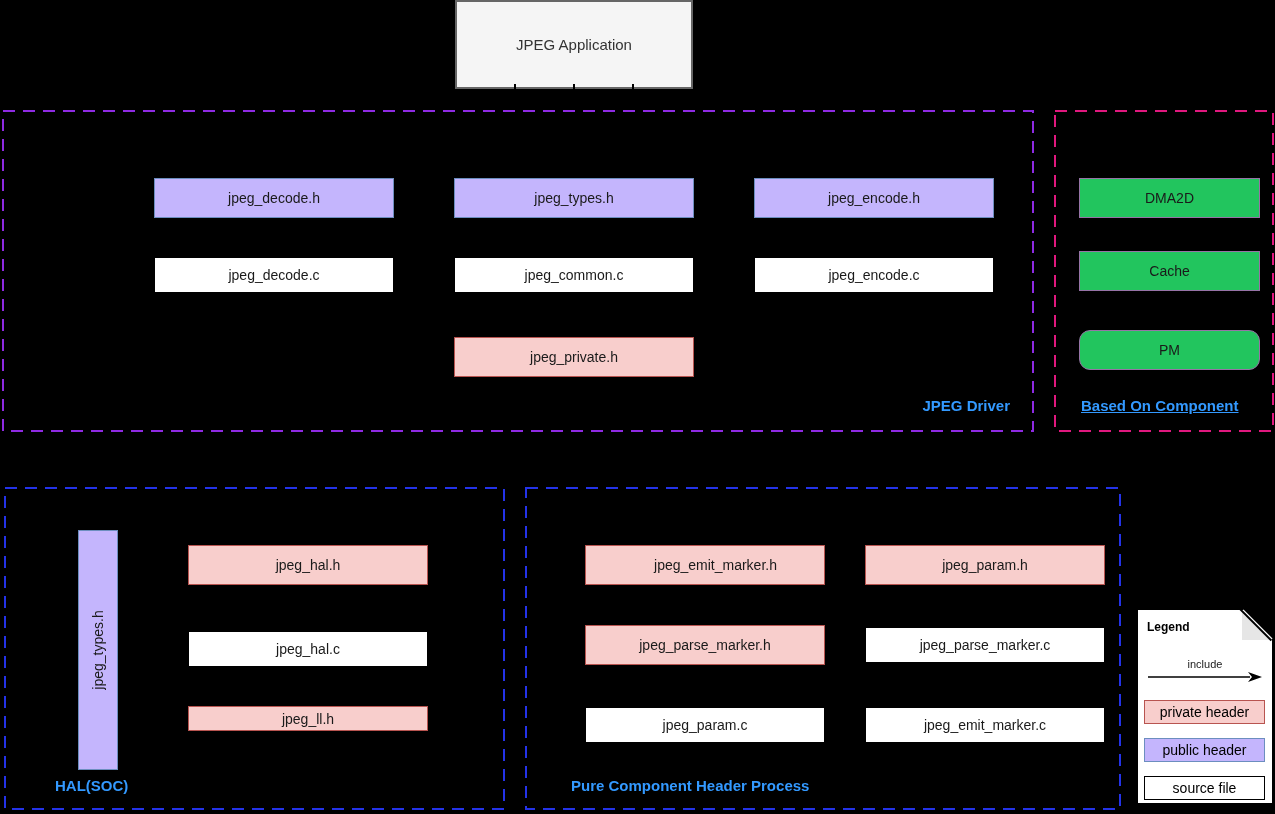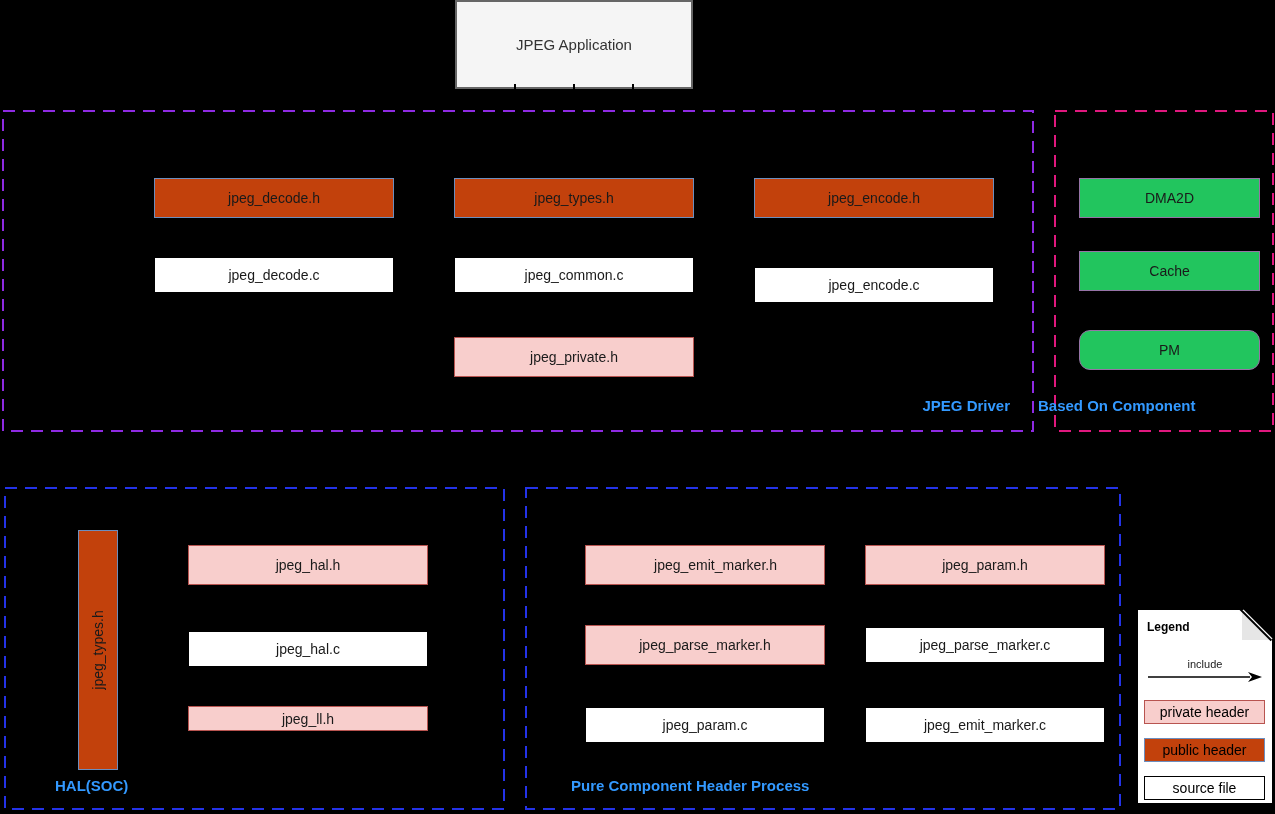--- a/index.html
+++ b/index.html
@@ -5,21 +5,21 @@
   html,body{margin:0;padding:0;background:#000;}
   body{
     position:relative;width:1275px;height:814px;overflow:hidden;
     font-family:"Liberation Sans","DejaVu Sans",sans-serif;
     -webkit-font-smoothing:antialiased;
   }
   .node{
     position:absolute;display:flex;align-items:center;justify-content:center;
     font-size:14px;color:#1a1a1a;box-sizing:border-box;white-space:nowrap;
   }
-  .pub{background:#c2410c;border:1.5px solid #6c8ebf;}
+  .pub{background:#c4b5fd;border:1.5px solid #6c8ebf;}
   .priv{background:#f8cecc;border:1.5px solid #b85450;}
   .src{background:#ffffff;border:1px solid #000;}
   .comp{background:#22c55e;border:1.5px solid #9673a6;}
   .appbox{background:#f5f5f5;border:2px solid #666;font-size:15px;color:#333;}
   .stub{position:absolute;width:2px;height:8px;background:#000;}
   .clabel{
     position:absolute;font-size:15px;font-weight:bold;color:#3399ff;white-space:nowrap;
   }
   .vtext{transform:rotate(-90deg);white-space:nowrap;}
   svg.overlay{position:absolute;left:0;top:0;pointer-events:none;}
@@ -73,40 +73,40 @@
 <div class="node pub" style="left:754px;top:178px;width:240px;height:40px;">
   <span>jpeg_encode.h</span>
 </div>
 
 <div class="node src" style="left:154px;top:257px;width:240px;height:36px;">
   <span>jpeg_decode.c</span>
 </div>
 <div class="node src" style="left:454px;top:257px;width:240px;height:36px;">
   <span>jpeg_common.c</span>
 </div>
-<div class="node src" style="left:754px;top:267px;width:240px;height:36px;text-align:center;">
+<div class="node src" style="left:754px;top:257px;width:240px;height:36px;text-align:center;">
   <span>jpeg_encode.c</span>
 </div>
 
 <div class="node priv" style="left:454px;top:337px;width:240px;height:40px;">
   <span>jpeg_private.h</span>
 </div>
 
 <div class="clabel" style="right:265px;top:397px;">JPEG Driver</div>
 
 <div class="node comp" style="left:1079px;top:178px;width:181px;height:40px;">
   <span>DMA2D</span>
 </div>
 <div class="node comp" style="left:1079px;top:251px;width:181px;height:40px;">
   <span>Cache</span>
 </div>
 <div class="node comp" style="left:1079px;top:330px;width:181px;height:40px;border-radius:11px;">
   <span>PM</span>
 </div>
-<div class="clabel" style="left:1038px;top:397px;">Based On Component</div>
+<div class="clabel" style="left:1081px;top:397px;text-decoration:underline;">Based On Component</div>
 
 <div class="node pub" style="left:78px;top:530px;width:40px;height:240px;">
   <span class="vtext">jpeg_types.h</span>
 </div>
 <div class="node priv" style="left:188px;top:545px;width:240px;height:40px;">
   <span>jpeg_hal.h</span>
 </div>
 <div class="node src" style="left:188px;top:631px;width:240px;height:36px;">
   <span>jpeg_hal.c</span>
 </div>

